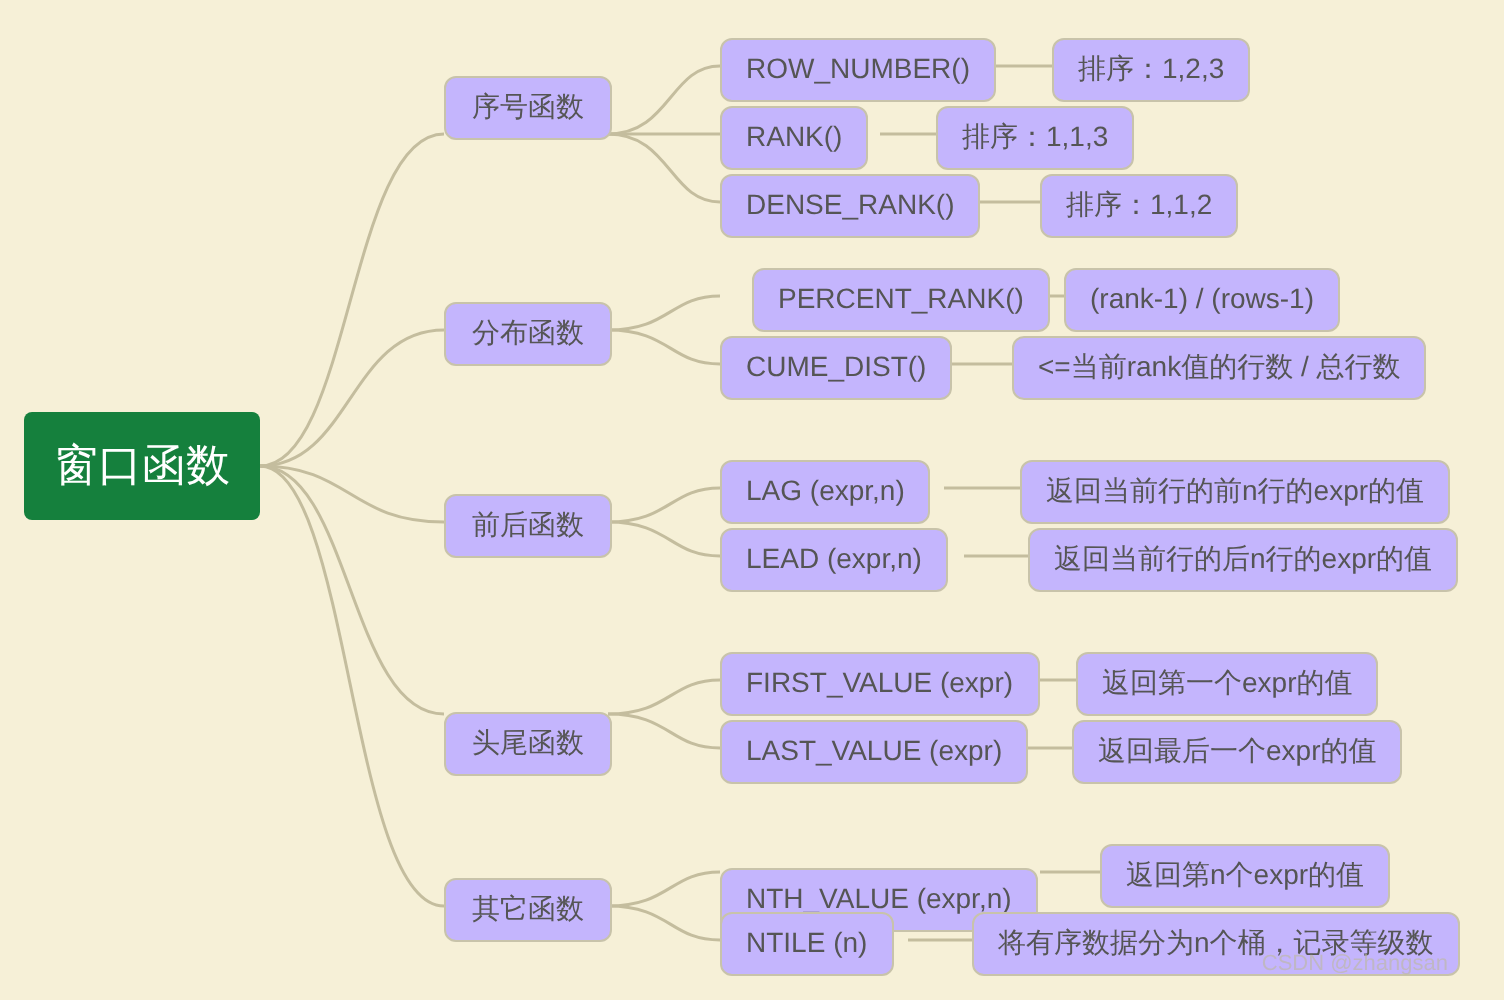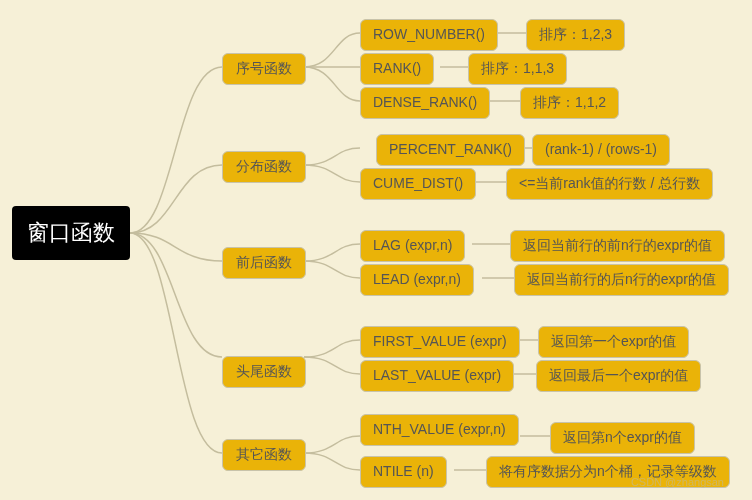--- a/index.html
+++ b/index.html
@@ -8,29 +8,29 @@
   font-family:"Microsoft YaHei","PingFang SC",Arial,sans-serif;
   width:752px;height:500px;
   position:relative;
   overflow:hidden;
 }
 svg.links{position:absolute;top:0;left:0;width:752px;height:500px;pointer-events:none}
 .root{
   position:absolute;
   left:12px;top:206px;
   width:118px;height:54px;
-  background:#000000;
+  background:#15803d;
   color:#fff;
   font-size:22px;
   display:flex;align-items:center;justify-content:center;
   border-radius:4px;
 }
 .node{
   position:absolute;
-  background:#eab308;
+  background:#c4b5fd;
   border:1px solid #c8c3aa;
   border-radius:6px;
   padding:5px 12px;
   color:#555;
   font-size:14px;
   line-height:1.4;
   white-space:nowrap;
 }
 .cat{min-width:58px;text-align:center}
 .watermark{
@@ -77,36 +77,36 @@
 
     <path d="M304 453 C335 453 335 436 360 436"></path>
     <path d="M304 453 C335 453 335 470 360 470"></path>
     <path d="M520 436 C536 436 536 436 550 436"></path>
     <path d="M454 470 C470 470 470 470 486 470"></path>
   </g>
 </svg>
 
 <div class="root">窗口函数</div>
 
-<div class="node cat" style="left:222px;top:53px">序号函数</div>
+<div class="node cat" style="left:222px;top:38px">序号函数</div>
 <div class="node cat" style="left:222px;top:151px">分布函数</div>
 <div class="node cat" style="left:222px;top:247px">前后函数</div>
 <div class="node cat" style="left:222px;top:356px">头尾函数</div>
 <div class="node cat" style="left:222px;top:439px">其它函数</div>
 
 <div class="node" style="left:360px;top:19px">ROW_NUMBER()</div>
 <div class="node" style="left:360px;top:53px">RANK()</div>
 <div class="node" style="left:360px;top:87px">DENSE_RANK()</div>
 <div class="node" style="left:376px;top:134px">PERCENT_RANK()</div>
 <div class="node" style="left:360px;top:168px">CUME_DIST()</div>
 <div class="node" style="left:360px;top:230px">LAG (expr,n)</div>
 <div class="node" style="left:360px;top:264px">LEAD (expr,n)</div>
 <div class="node" style="left:360px;top:326px">FIRST_VALUE (expr)</div>
 <div class="node" style="left:360px;top:360px">LAST_VALUE (expr)</div>
-<div class="node" style="left:360px;top:414px">NTH_VALUE (expr,n)</div>
+<div class="node" style="left:360px;top:434px">NTH_VALUE (expr,n)</div>
 <div class="node" style="left:360px;top:456px">NTILE (n)</div>
 
 <div class="node" style="left:526px;top:19px">排序：1,2,3</div>
 <div class="node" style="left:468px;top:53px">排序：1,1,3</div>
 <div class="node" style="left:520px;top:87px">排序：1,1,2</div>
 <div class="node" style="left:532px;top:134px">(rank-1) / (rows-1)</div>
 <div class="node" style="left:506px;top:168px">&lt;=当前rank值的行数 / 总行数</div>
 <div class="node" style="left:510px;top:230px">返回当前行的前n行的expr的值</div>
 <div class="node" style="left:514px;top:264px">返回当前行的后n行的expr的值</div>
 <div class="node" style="left:538px;top:326px">返回第一个expr的值</div>

